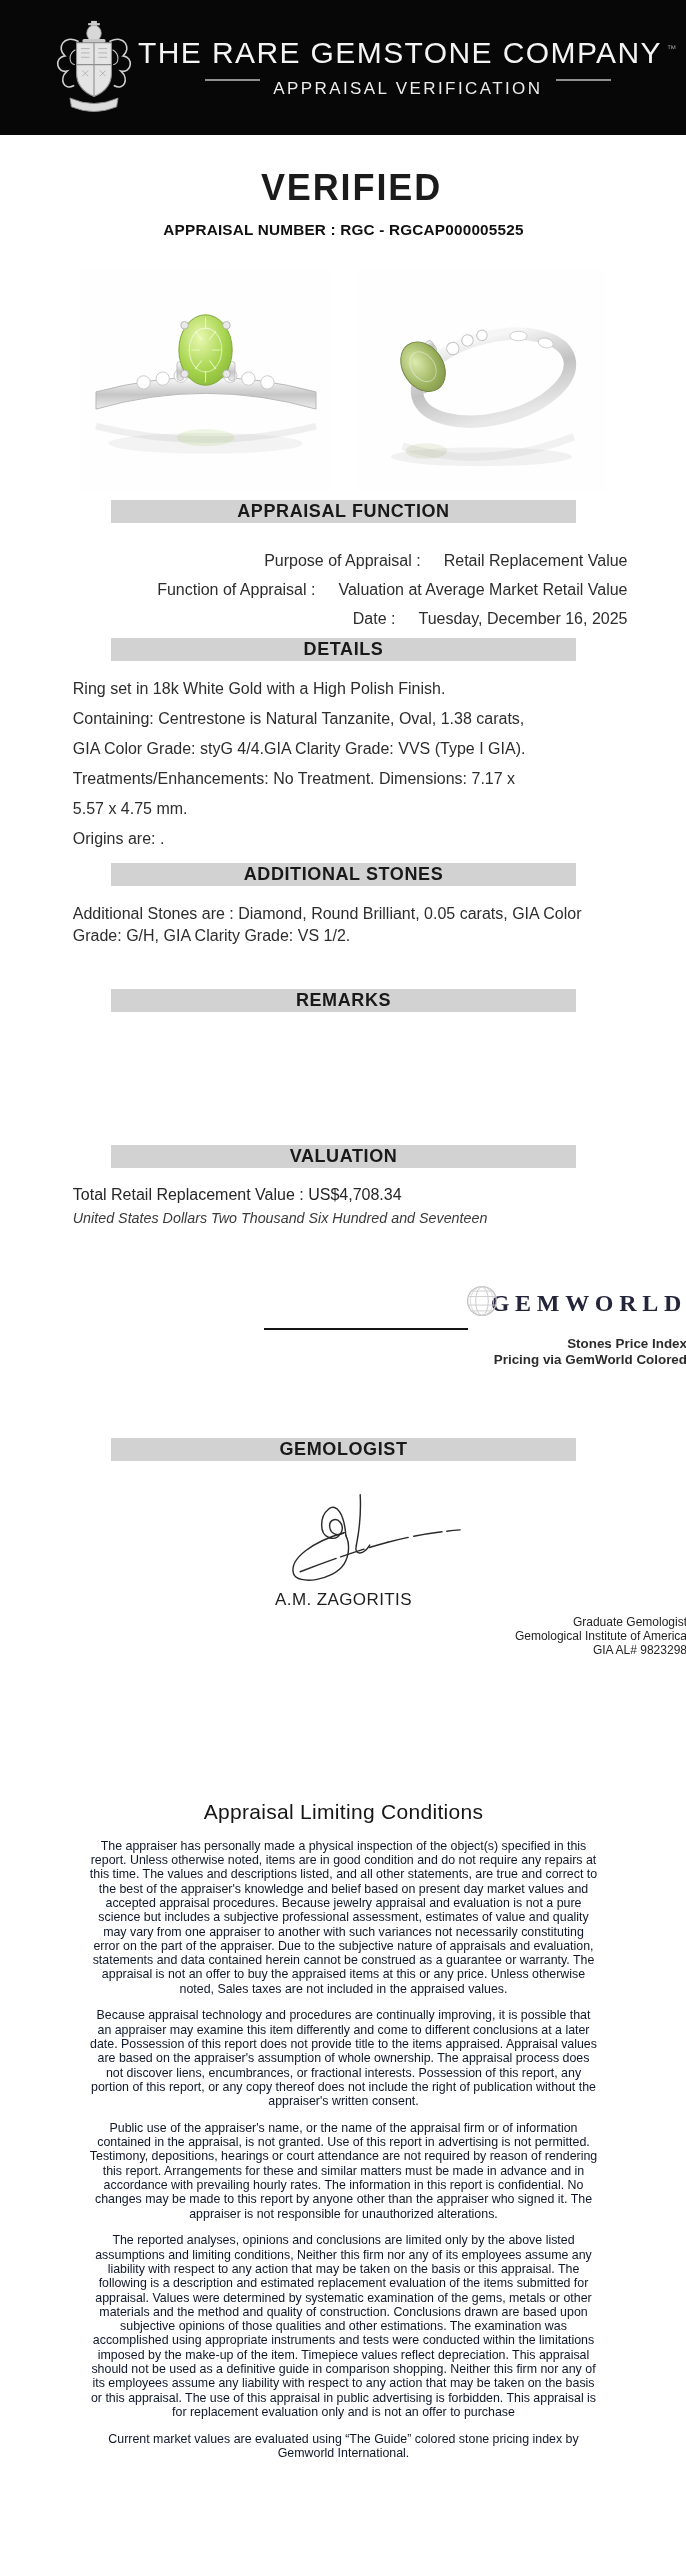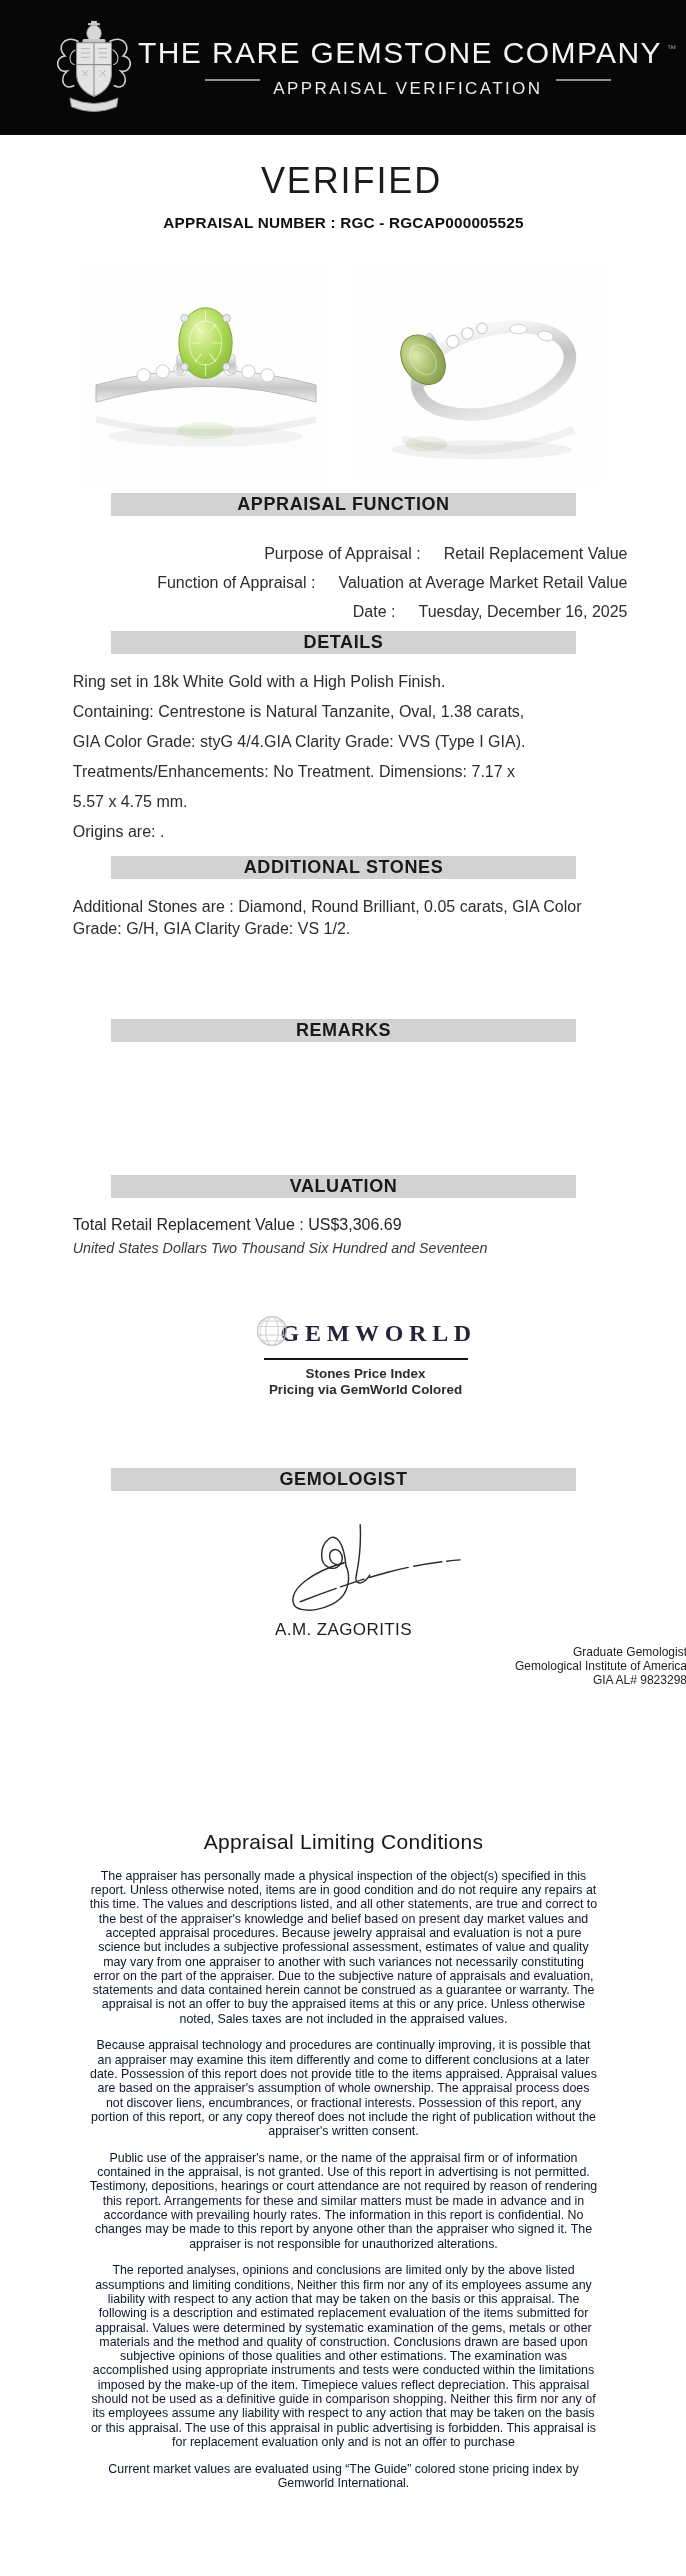--- a/index.html
+++ b/index.html
@@ -15,37 +15,37 @@
   .company-name {
     font-size:30px; font-weight:400; letter-spacing:1.4px; color:#f4f4f4;
     white-space:nowrap;
   }
   .tm { font-size:9.5px; color:#9a9a9a; vertical-align:super; margin-left:4.8px; }
   .subtitle-row { margin-top:8.6px; display:flex; justify-content:center; gap:13.4px; }
   .subtitle-line { width:55px; height:1.9px; background:#8f8f8f; }
   .subtitle { font-size:17px; letter-spacing:2.4px; color:#ececec; font-weight:400; white-space:nowrap; }
 
   
-  .verified { margin-top:25px; text-align:center; font-size:36px; letter-spacing:1.9px; color:#1b1b1b; font-weight:400;padding-left:16px; }
+  .verified { margin-top:32px; text-align:center; font-size:36px; letter-spacing:1.9px; color:#1b1b1b; font-weight:700;padding-left:16px; }
   .appraisal-number { margin-top:12.4px; text-align:center; font-size:15.3px; font-weight:bold; color:#101010; letter-spacing:0.2px; }
 
   
   .rings { margin-top:30.5px; height:221px; display:flex; justify-content:center; align-items:center; gap:25px; }
   .ring-photo { width:250px; height:221px; background:#fefefe; }
 
   
   .section-bar {
     width:465px; height:23px; margin:0 auto; background:#d2d2d2;
     display:flex; align-items:center; justify-content:center;
     font-size:18px; font-weight:bold; letter-spacing:0.6px; color:#191919;
   }
   .bar-af { margin-top:9.5px; }
   .bar-details { margin-top:5px; }
   .bar-addstones { margin-top:9.5px; }
-  .bar-remarks { margin-top:79px; }
+  .bar-remarks { margin-top:42px; }
   .bar-valuation { margin-top:133px; }
   .bar-gemologist { margin-top:70px; }
 
   
   .af-rows { width:568px; margin:23px auto 0; padding-left:15.3px; font-size:16px; color:#2d2d2d; }
   .af-row { line-height:29px;text-align:right; }
   .af-label { }
   .af-value { margin-left:23px; }
 
   
@@ -53,21 +53,21 @@
   .details-line { line-height:30px; }
 
   
   .addstones-text { width:572px; margin:17px auto 0; padding-left:15.3px; font-size:16px; line-height:22px; color:#2d2d2d; }
 
   
   .valuation-total { width:572px; margin:15.3px auto 0; padding-left:15.3px; font-size:16px; color:#262626; line-height:21px; }
   .valuation-words { width:572px; margin:4.8px auto 0; padding-left:15.3px; font-size:14.3px; font-style:italic; color:#3a3a3a; line-height:19px; }
 
   
-  .gemworld { margin-top:57px; text-align:center;padding-left:44px; }
+  .gemworld { margin-top:57px; text-align:right;padding-left:44px; }
   .gw-name-row { display:inline-flex; align-items:center; position:relative; }
   .gw-globe { width:36px; height:36px; margin-right:-9.5px; position:relative; top:-1.9px; }
   .gw-name { font-family:"Liberation Serif", serif; font-weight:bold; font-size:24px; letter-spacing:5.7px; color:#24243a; }
   .gw-rule { width:204px; height:1.9px; background:#151515; margin:2.9px auto 5.7px; }
   .gw-caption { font-size:13.4px; font-weight:bold; color:#2c2c2c; line-height:16px; }
 
   
   .signature { display:block; margin:27px auto 0; width:286px; height:99px; }
   .gem-name { margin-top:2.9px; text-align:center; font-size:17px; color:#1e1e1e; letter-spacing:0.4px; }
   .gem-sub { margin-top:4.8px; text-align:right; font-size:12px; line-height:14.3px; color:#232323; }
@@ -209,21 +209,21 @@
   <div class="details-line">5.57 x 4.75 mm.</div>
   <div class="details-line">Origins are: .</div>
 </div>
 
 <div class="section-bar bar-addstones">ADDITIONAL STONES</div>
 <div class="addstones-text">Additional Stones are : Diamond, Round Brilliant, 0.05 carats, GIA Color Grade: G/H, GIA Clarity Grade: VS 1/2.</div>
 
 <div class="section-bar bar-remarks">REMARKS</div>
 
 <div class="section-bar bar-valuation">VALUATION</div>
-<div class="valuation-total">Total Retail Replacement Value : US$3,306.69</div>
+<div class="valuation-total">Total Retail Replacement Value : US$4,708.34</div>
 <div class="valuation-words">United States Dollars Two Thousand Six Hundred and Seventeen</div>
 
 <div class="gemworld">
   <div class="gw-name-row">
     <svg class="gw-globe" viewBox="0 0 40 40">
       <circle cx="20" cy="20" r="16" fill="none" stroke="#c3c3c3" stroke-width="1.4"></circle>
       <ellipse cx="20" cy="20" rx="7" ry="16" fill="none" stroke="#c9c9c9" stroke-width="1.1"></ellipse>
       <ellipse cx="20" cy="20" rx="13" ry="16" fill="none" stroke="#d3d3d3" stroke-width="0.9"></ellipse>
       <path d="M4.5,15 h31 M4,24.5 h32 M7,9 h26 M7,31 h26" stroke="#cccccc" stroke-width="1" fill="none"></path>
     </svg>

